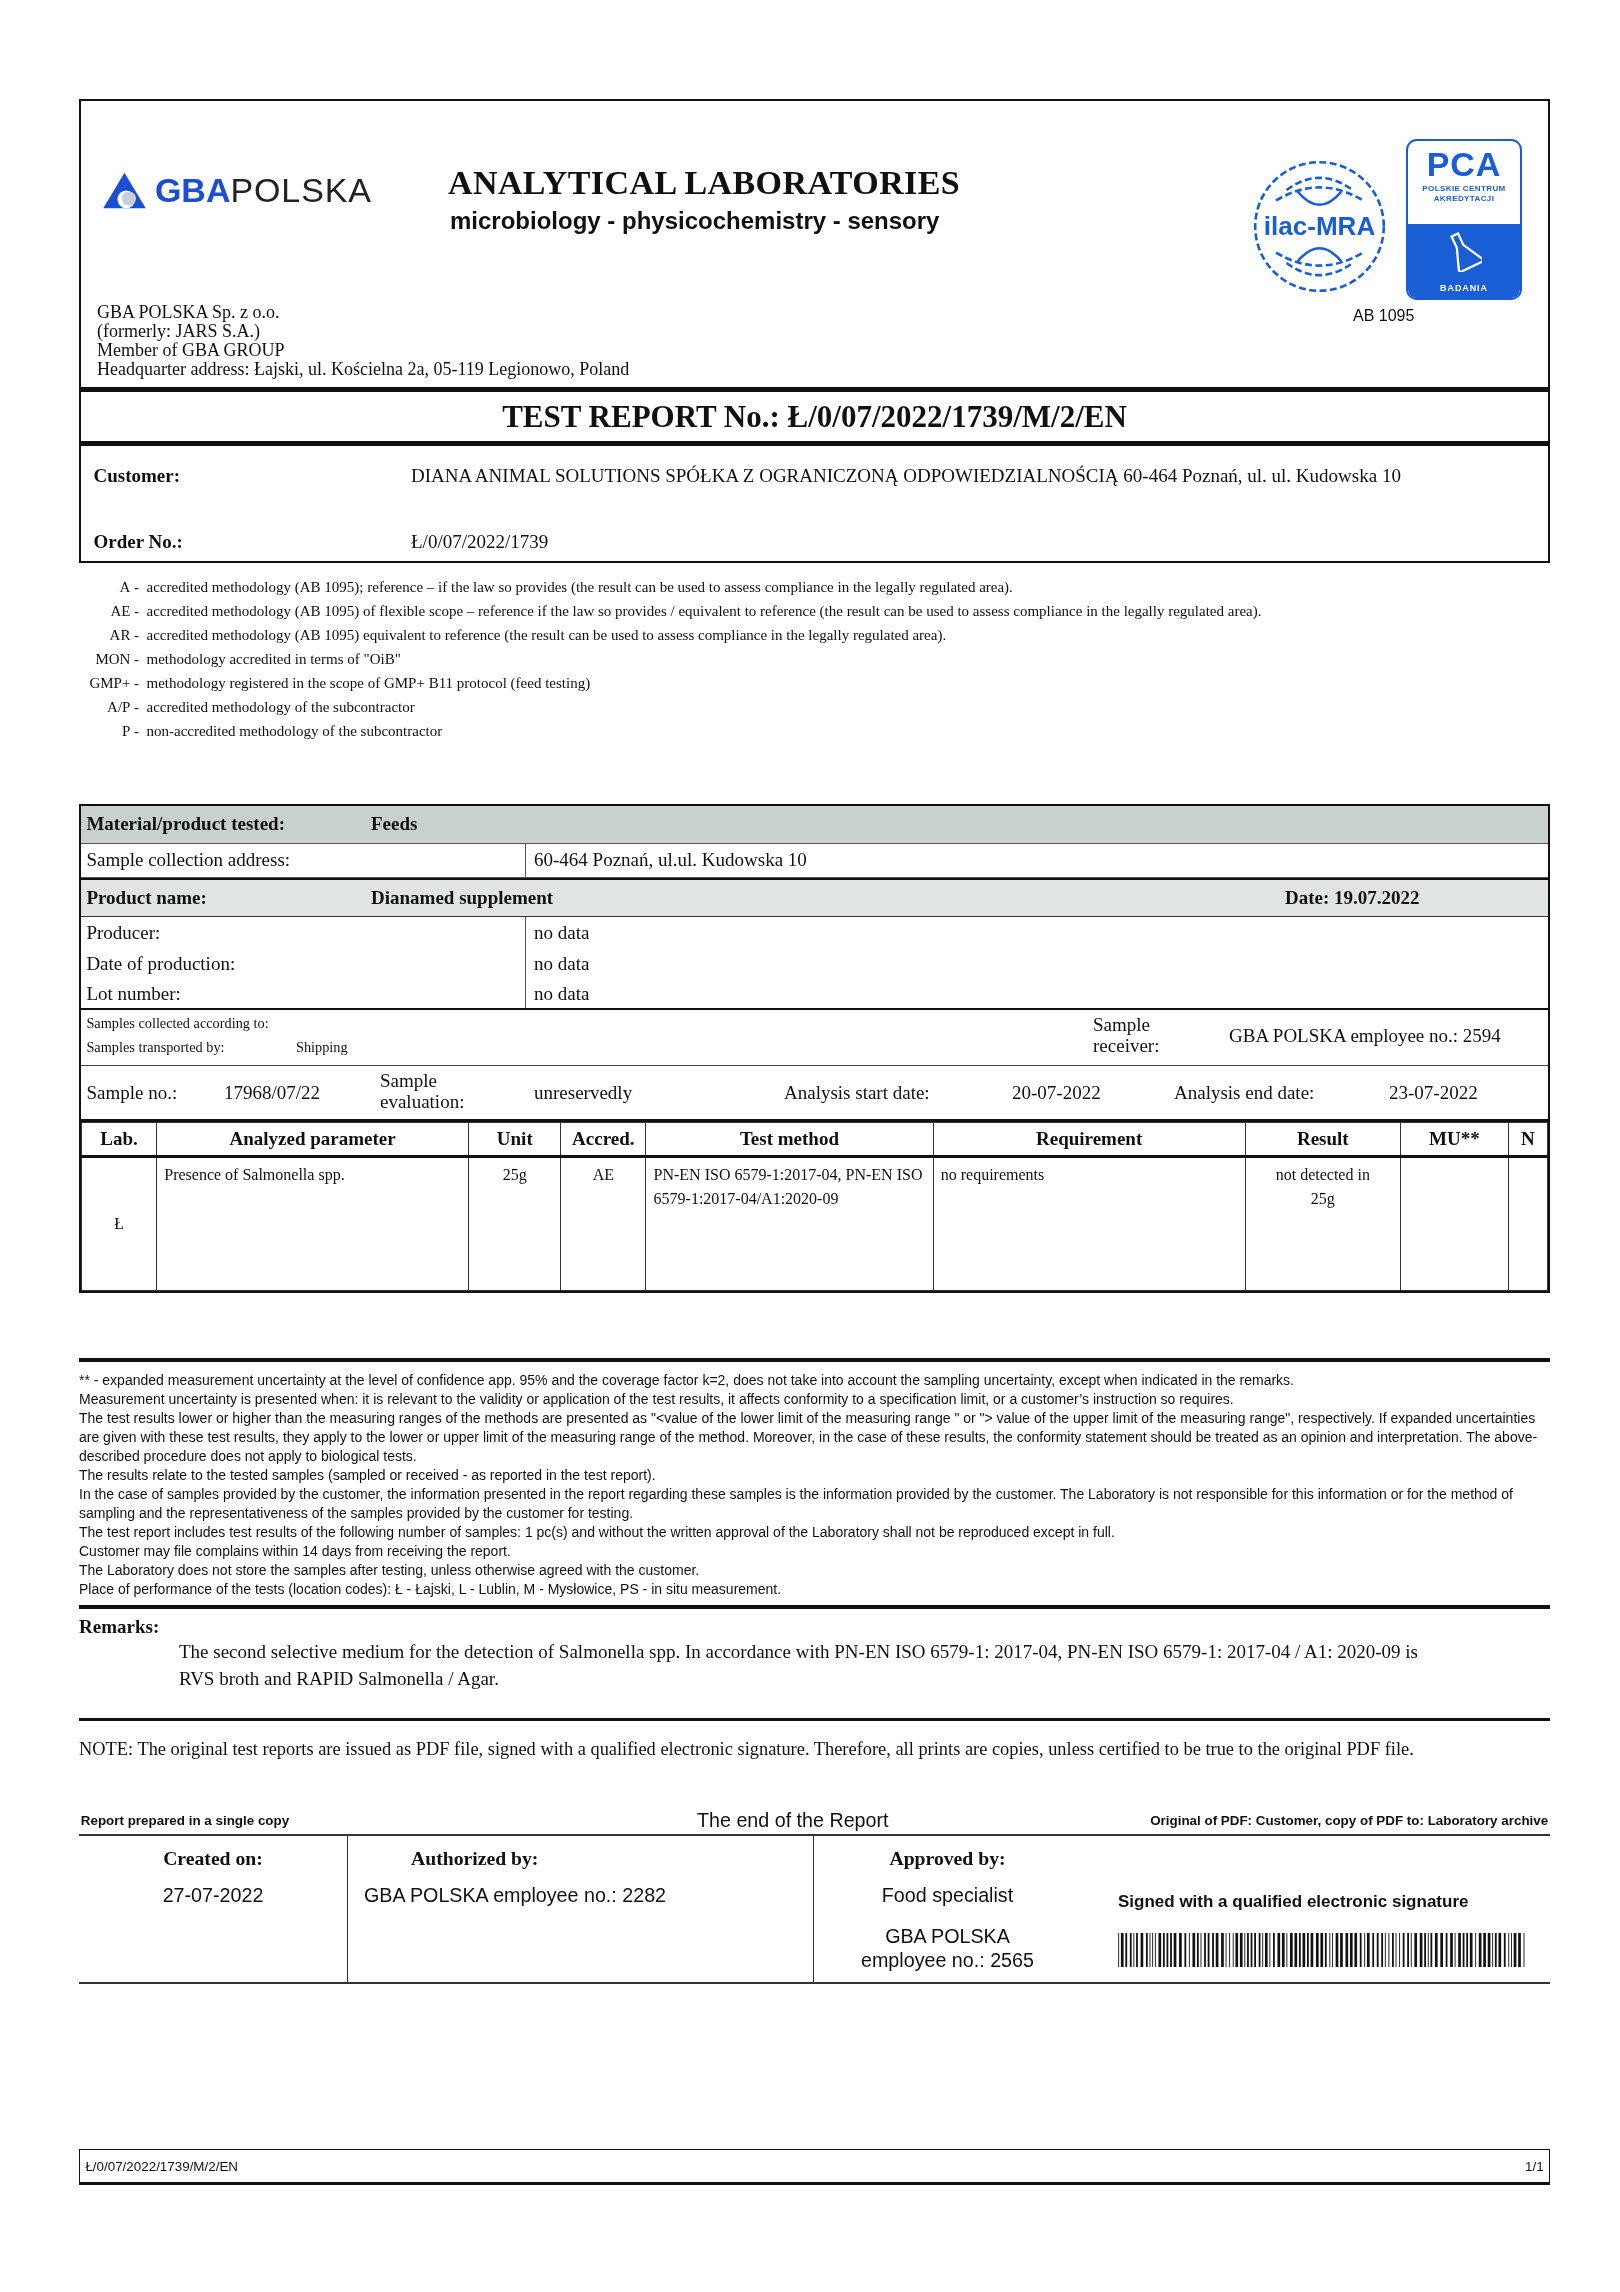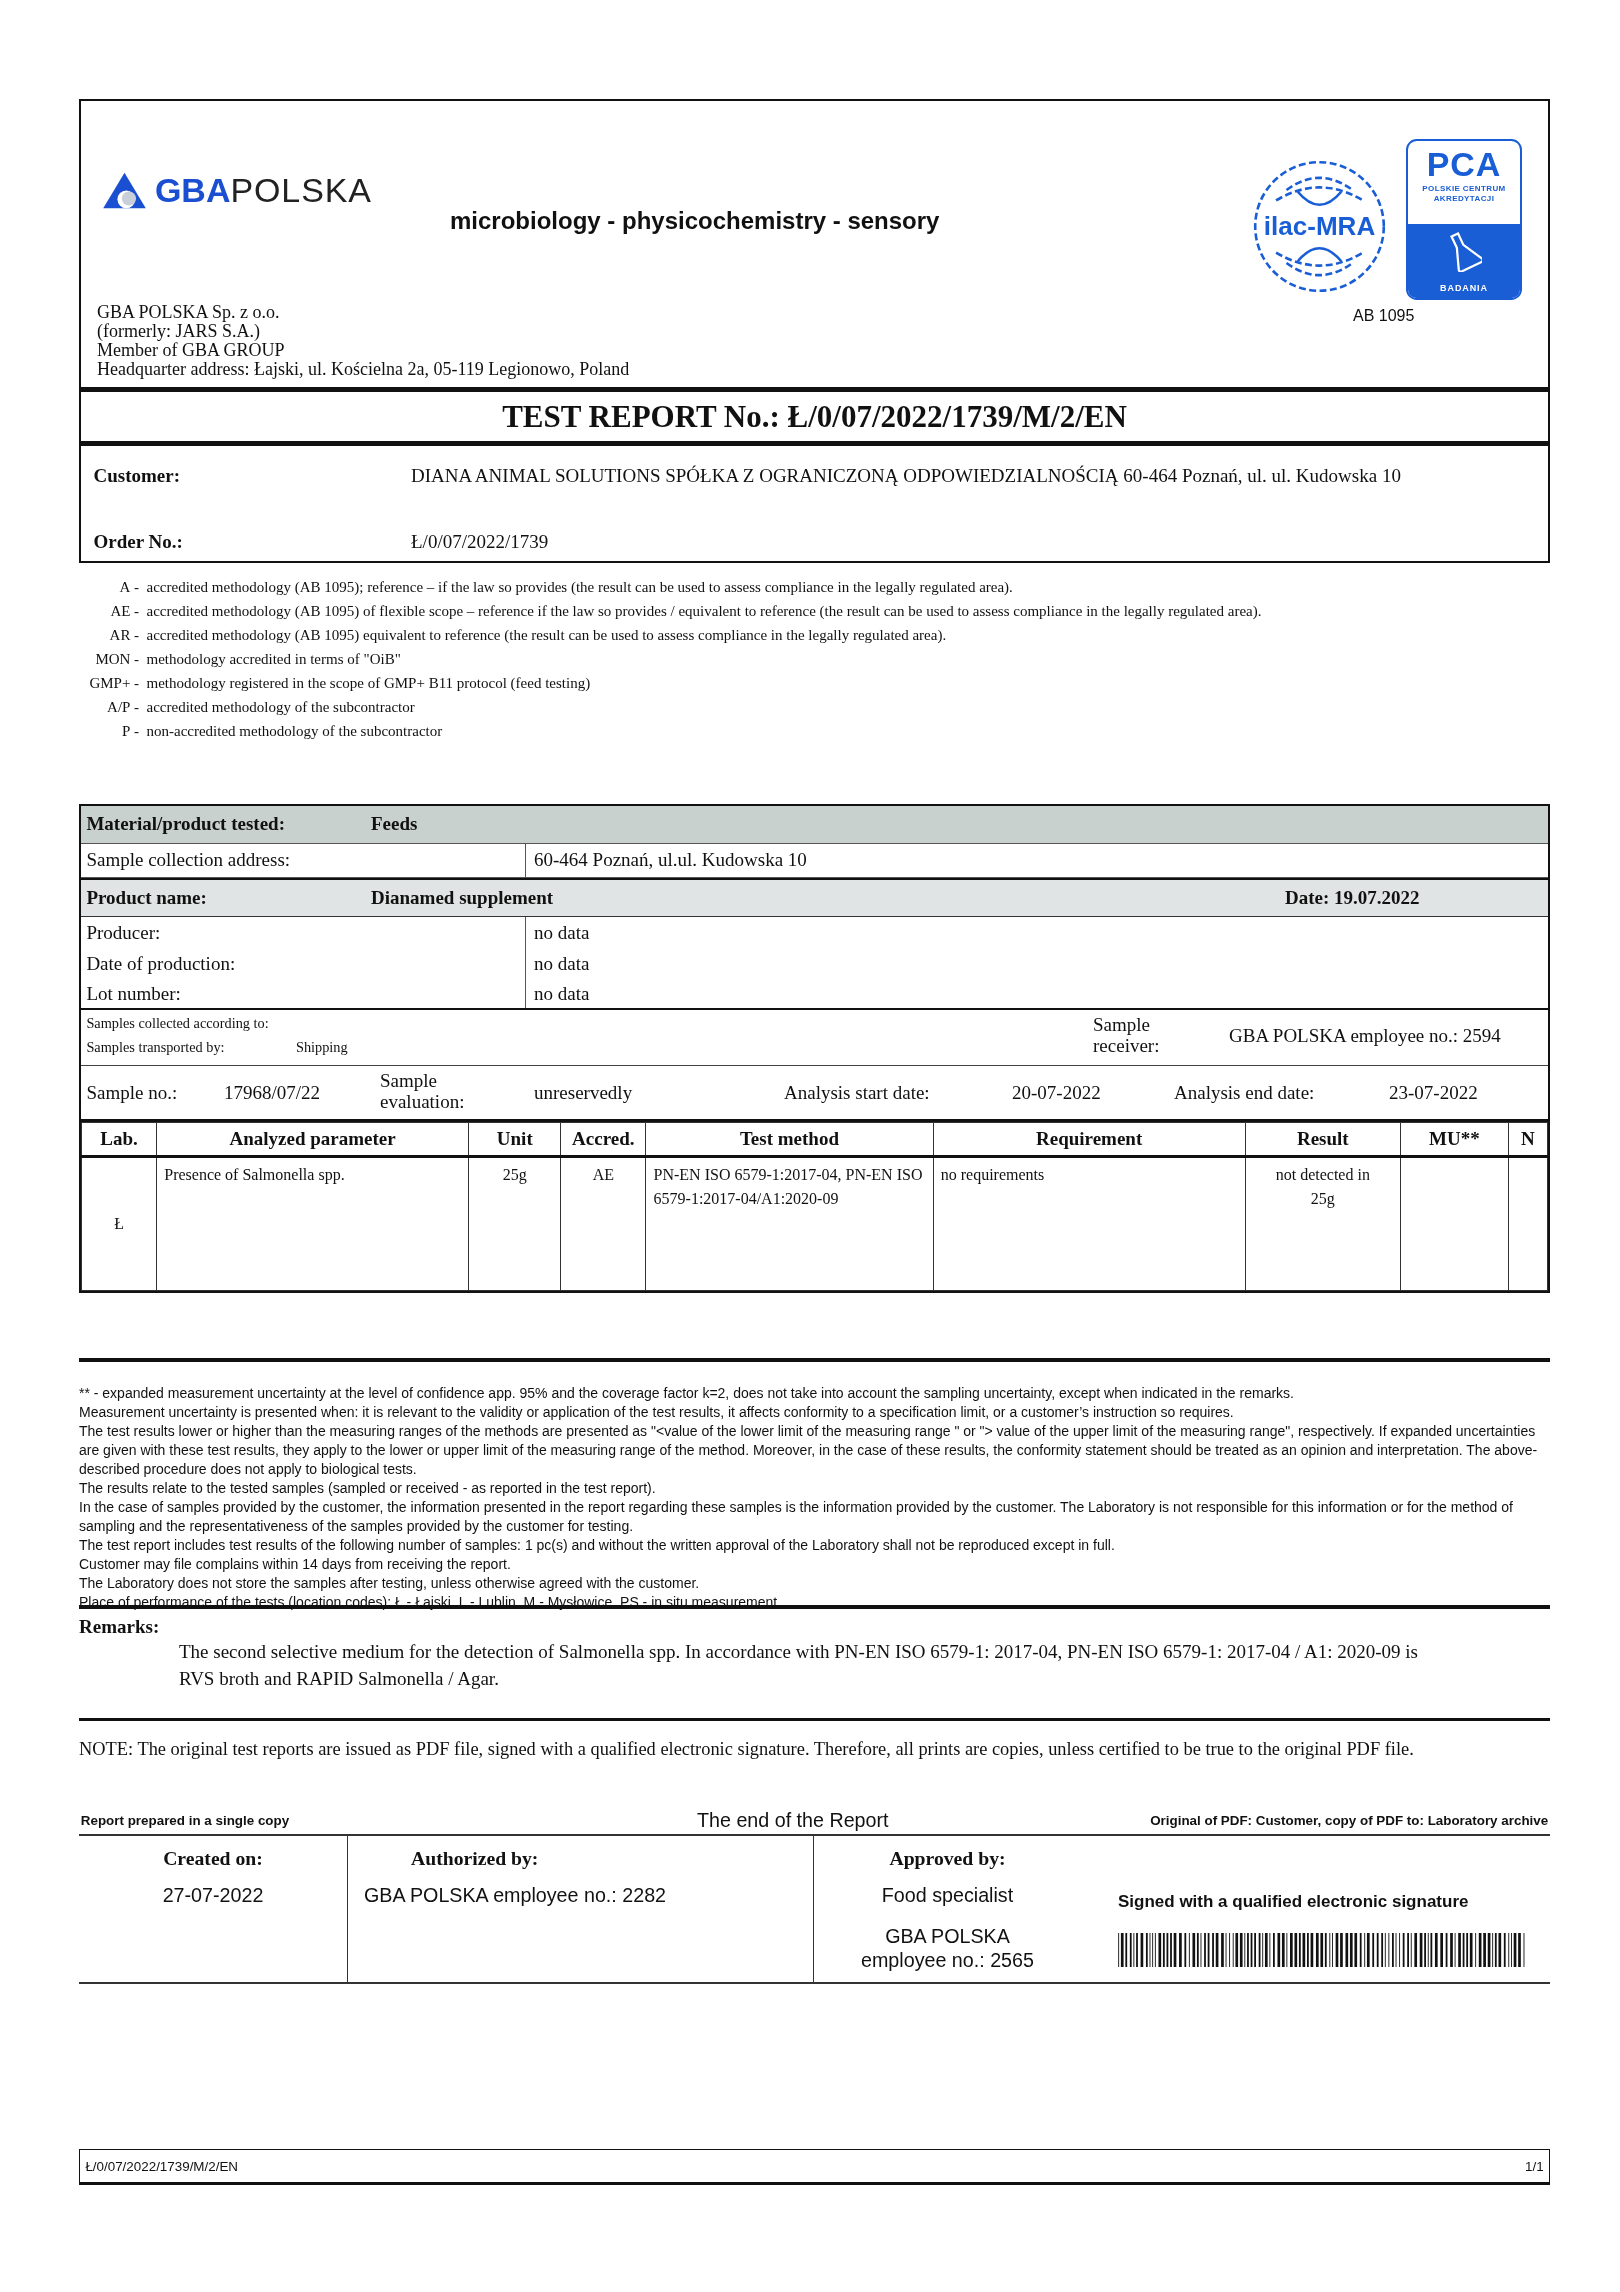--- a/index.html
+++ b/index.html
@@ -46,21 +46,21 @@
   .cell-text { font-size: 19px; position: absolute; }
   .bold { font-weight: bold; }
 
   
   table.results { border-collapse: collapse; width: 100%; }
   table.results th, table.results td { border: 0.9px solid #333; font-size: 19px; }
   table.results th { font-weight: bold; height: 34px; }
   table.results td { vertical-align: top; padding: 5.4px 7.2px; font-size: 16px; line-height: 24px; }
 
   
-  #disclaimer { left: 79px; top: 1358px; width: 1471px; border-top: 4.5px solid #111; padding-top: 22px; font-family: "Liberation Sans", sans-serif; font-size: 14px; line-height: 19px; }
+  #disclaimer { left: 79px; top: 1358px; width: 1471px; border-top: 4.5px solid #111; padding-top: 9px; font-family: "Liberation Sans", sans-serif; font-size: 14px; line-height: 19px; }
   #remarks-box { left: 79px; top: 1605px; width: 1471px; border-top: 4.5px solid #111; }
   #note-box { left: 79px; top: 1718px; width: 1471px; border-top: 3.6px solid #111; padding-top: 16px; font-size: 18.4px; line-height: 25px; }
 
   #footer-top { left: 79px; top: 1802px; width: 1471px; height: 32px; }
   #sig-box { left: 79px; top: 1834px; width: 1471px; height: 150px; border-top: 2.7px solid #333; border-bottom: 2.7px solid #333; }
   .sig-col { position: absolute; top: 0; bottom: 0; }
   .sig-head { font-size: 19.7px; font-weight: bold; position: absolute; top: 10.7px; left: 0; right: 0; text-align: center; }
   .sig-val { font-family: "Liberation Sans", sans-serif; font-size: 19.7px; position: absolute; left: 0; right: 0; text-align: center; line-height: 24px; }
 
   #page-footer { left: 79px; top: 2149px; width: 1471px; height: 36px; border: 1.8px solid #111; border-bottom: 3.6px solid #111; font-family: "Liberation Sans", sans-serif; font-size: 13.4px; }
@@ -72,20 +72,21 @@
   <div id="logo" class="abs">
     <svg width="47" height="39" viewBox="0 0 52 44">
       <polygon points="26,2 50,42 2,42" fill="#1a4fd1"></polygon>
       <circle cx="28" cy="32" r="10" fill="#ffffff"></circle>
       <circle cx="31" cy="31" r="8" fill="#c9cfd8"></circle>
     </svg>
     <span class="gba">GBA</span>
     <span class="polska">POLSKA</span>
   </div>
 
+  <div id="lab-title" class="abs">ANALYTICAL LABORATORIES</div>
   <div id="lab-subtitle" class="abs">microbiology  - physicochemistry  - sensory</div>
 
   <div id="company-info" class="abs">
     <div>GBA POLSKA Sp. z o.o.</div>
     <div>(formerly: JARS S.A.)</div>
     <div>Member of GBA GROUP</div>
     <div>Headquarter address: Łajski, ul. Kościelna 2a, 05-119 Legionowo, Poland</div>
   </div>
 
   <svg id="ilac" class="abs" viewBox="0 0 160 160">

